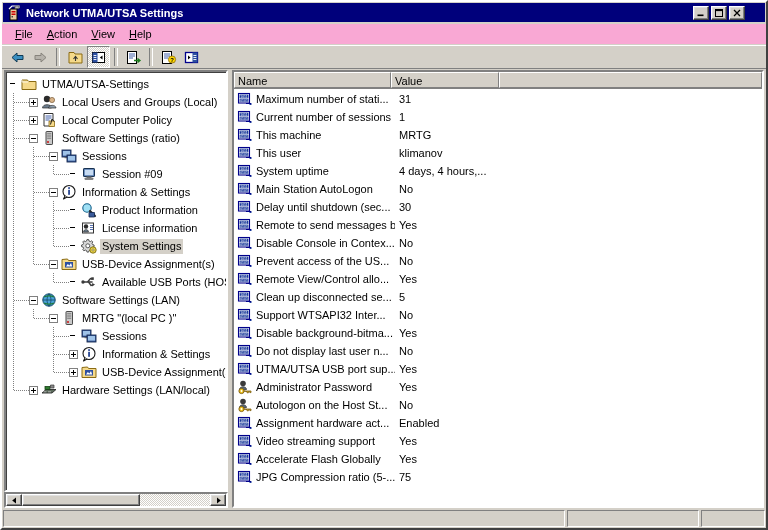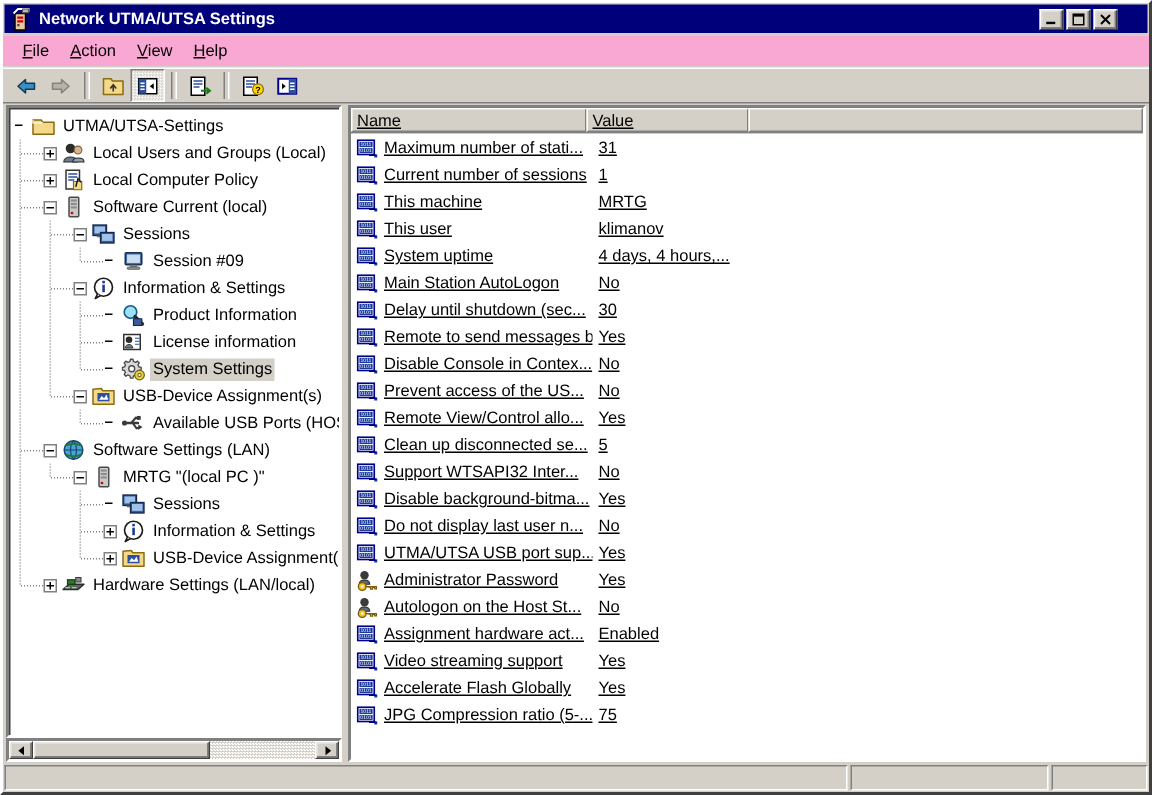--- a/index.html
+++ b/index.html
@@ -107,21 +107,20 @@
     flex:1;min-width:0;display:flex;flex-direction:column;
   }
   .list-box{
     flex:1;min-height:0;background:#d946ef;
     border:2px solid #d4d0c8;
     border-top-color:#808080;border-left-color:#808080;
     border-right-color:#ffffff;border-bottom-color:#ffffff;
     box-shadow:inset 1px 1px 0 #404040;
     display:flex;flex-direction:column;overflow:hidden;
     box-sizing:border-box;
-    text-decoration:underline;
   }
   
   .tnode{
     height:18px;display:flex;align-items:center;
     white-space:nowrap;position:relative;
   }
   .tnode .lbl{
     font-size:11px;padding:1px 2px 1px 2px;line-height:13px;
   }
   .tnode.sel .lbl{background:#d4d0c8;}
@@ -343,21 +342,21 @@
             <div class="tnode">
               <span style="display: inline-block; flex: 0 0 23px; height: 1px;"></span>
               <span class="texp minus"></span>
               <span class="ticon"><svg width="16" height="16" viewBox="0 0 16 16">
                   <rect x="5" y="1.5" width="6.5" height="13" rx="0.6" fill="#c9c9c9" stroke="#4a4a4a" stroke-width="1"></rect>
                   <rect x="6.2" y="3" width="4" height="1.4" fill="#8c8c8c"></rect>
                   <rect x="6.2" y="5.3" width="4" height="1.4" fill="#8c8c8c"></rect>
                   <rect x="6.2" y="7.6" width="4" height="1.4" fill="#8c8c8c"></rect>
                   <circle cx="7" cy="12" r="0.9" fill="#c00"></circle>
                 </svg></span>
-              <span class="lbl">Software Current (local)</span>
+              <span class="lbl">Software Settings (ratio)</span>
               <span class="dots" style="left: 7px;"></span>
               <span class="dash" style="left: 8px; top: 9px; width: 15px;"></span>
             </div>
             <div class="tnode">
               <span style="display: inline-block; flex: 0 0 43px; height: 1px;"></span>
               <span class="texp minus"></span>
               <span class="ticon"><svg width="16" height="16" viewBox="0 0 16 16">
                   <rect x="1" y="2" width="9" height="7" fill="#3a5a9a" stroke="#14284f" stroke-width="0.9"></rect>
                   <rect x="2" y="3" width="7" height="4.6" fill="#9fc3e8"></rect>
                   <rect x="3.5" y="9" width="4" height="1.2" fill="#6b6b6b"></rect>

